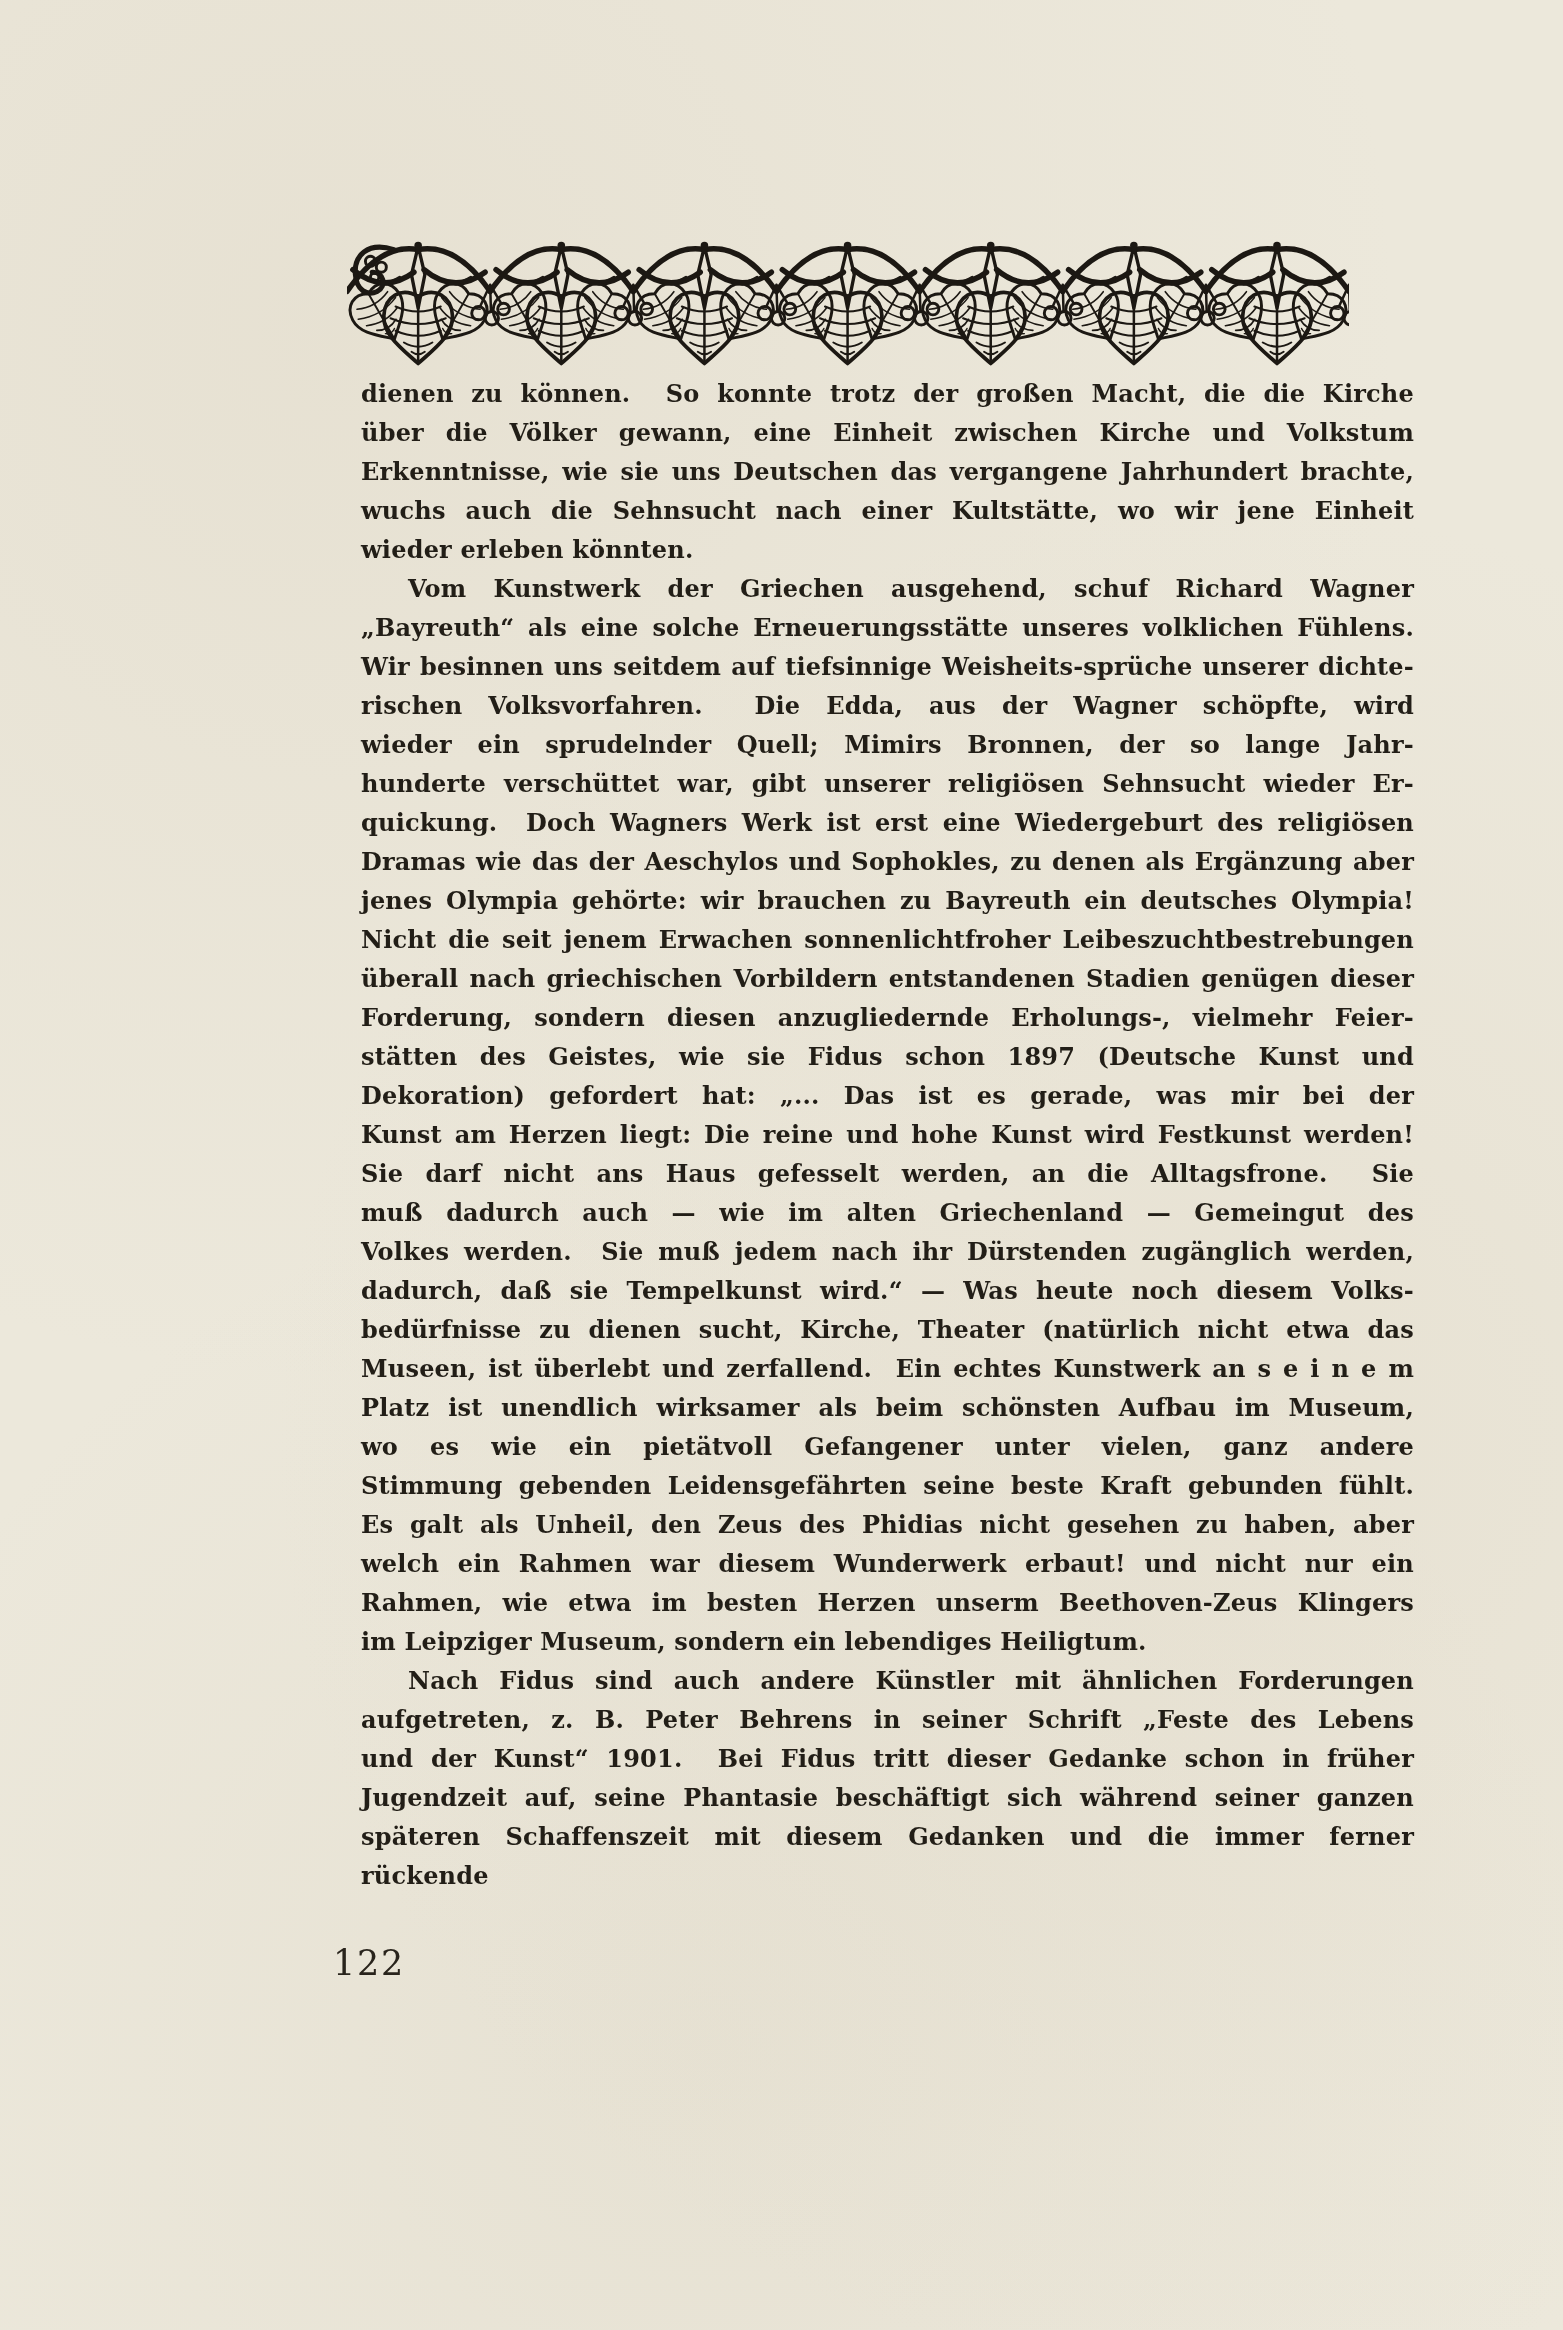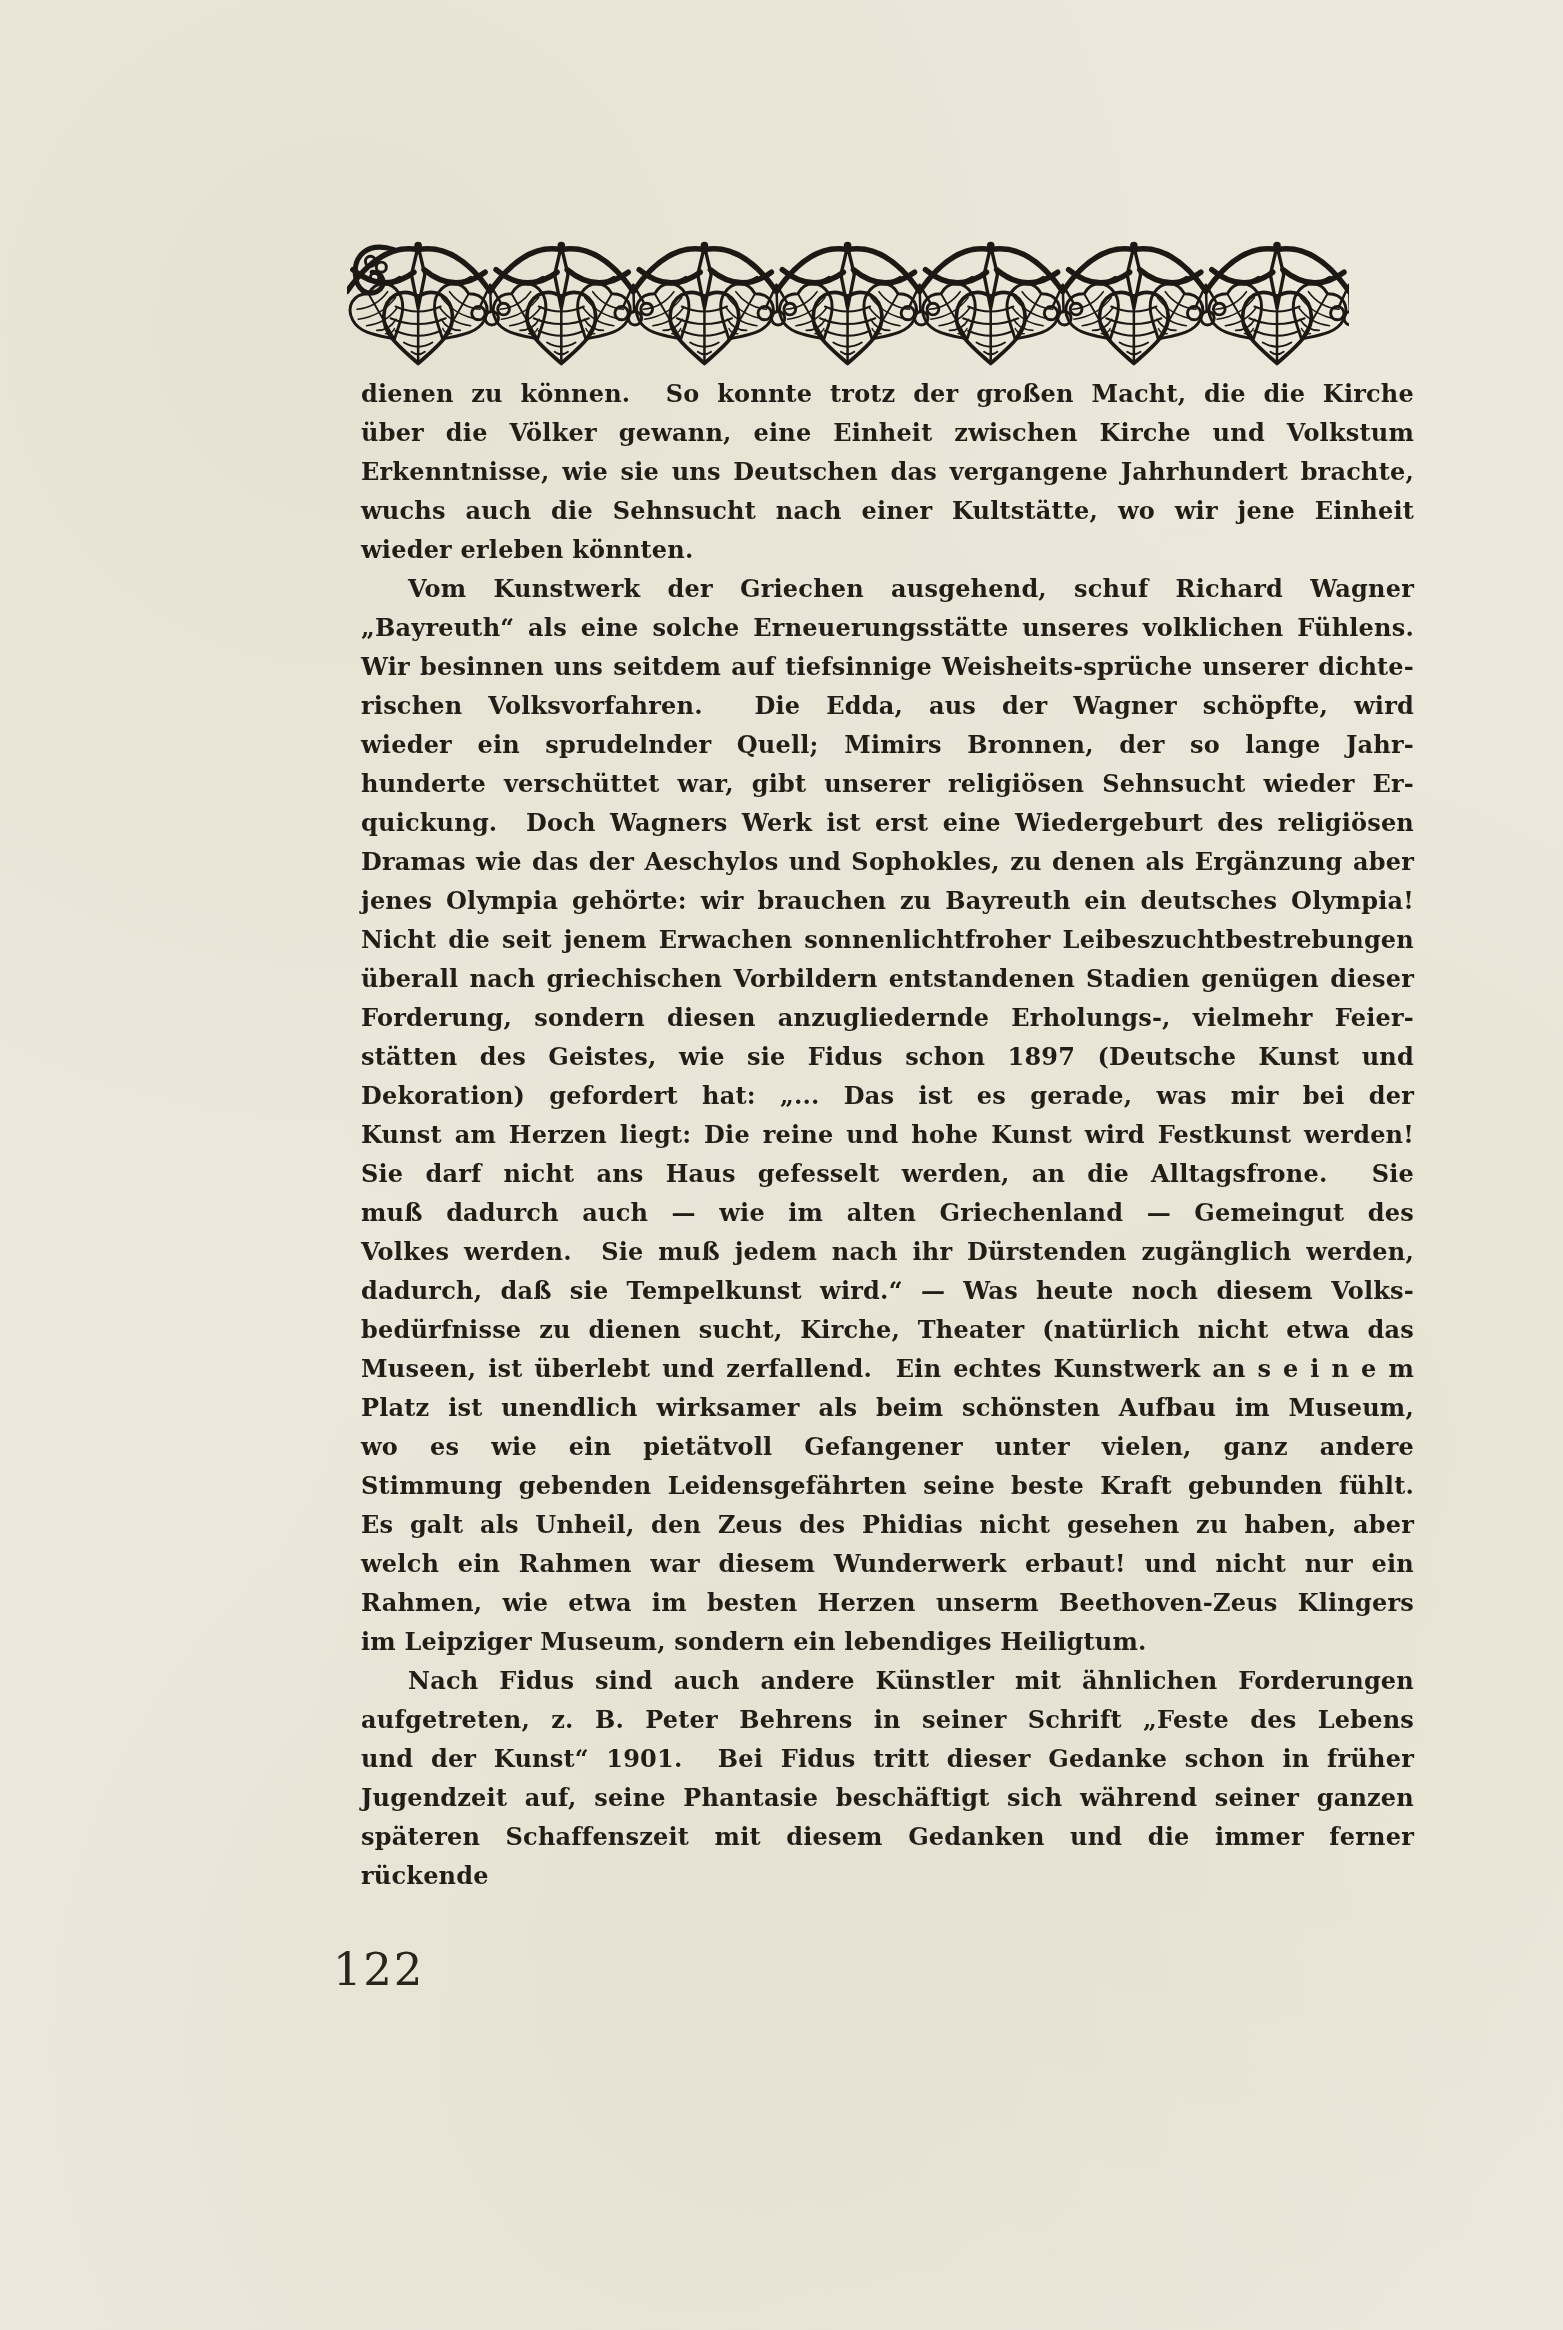--- a/index.html
+++ b/index.html
@@ -26,21 +26,21 @@
   }
   .line{
     height:39px;line-height:39px;
     text-align:justify;text-align-last:justify;
     white-space:normal;overflow:visible;
   }
   .line.last{text-align-last:left;}
   .line.indent{padding-left:47px;}
   .page-number{
     position:absolute;left:333px;top:1943px;
-    font-size:45px;font-weight:normal;letter-spacing:1.7px;color:#29241c;
+    font-size:35px;font-weight:normal;letter-spacing:1.7px;color:#29241c;
   }
 </style>
 </head>
 <body>
 
 <div class="page">
 
   <div class="ornament">
     <svg viewBox="0 0 1197 150" fill="none" stroke="#1c1813" stroke-linecap="round" stroke-linejoin="round">
       <defs>

